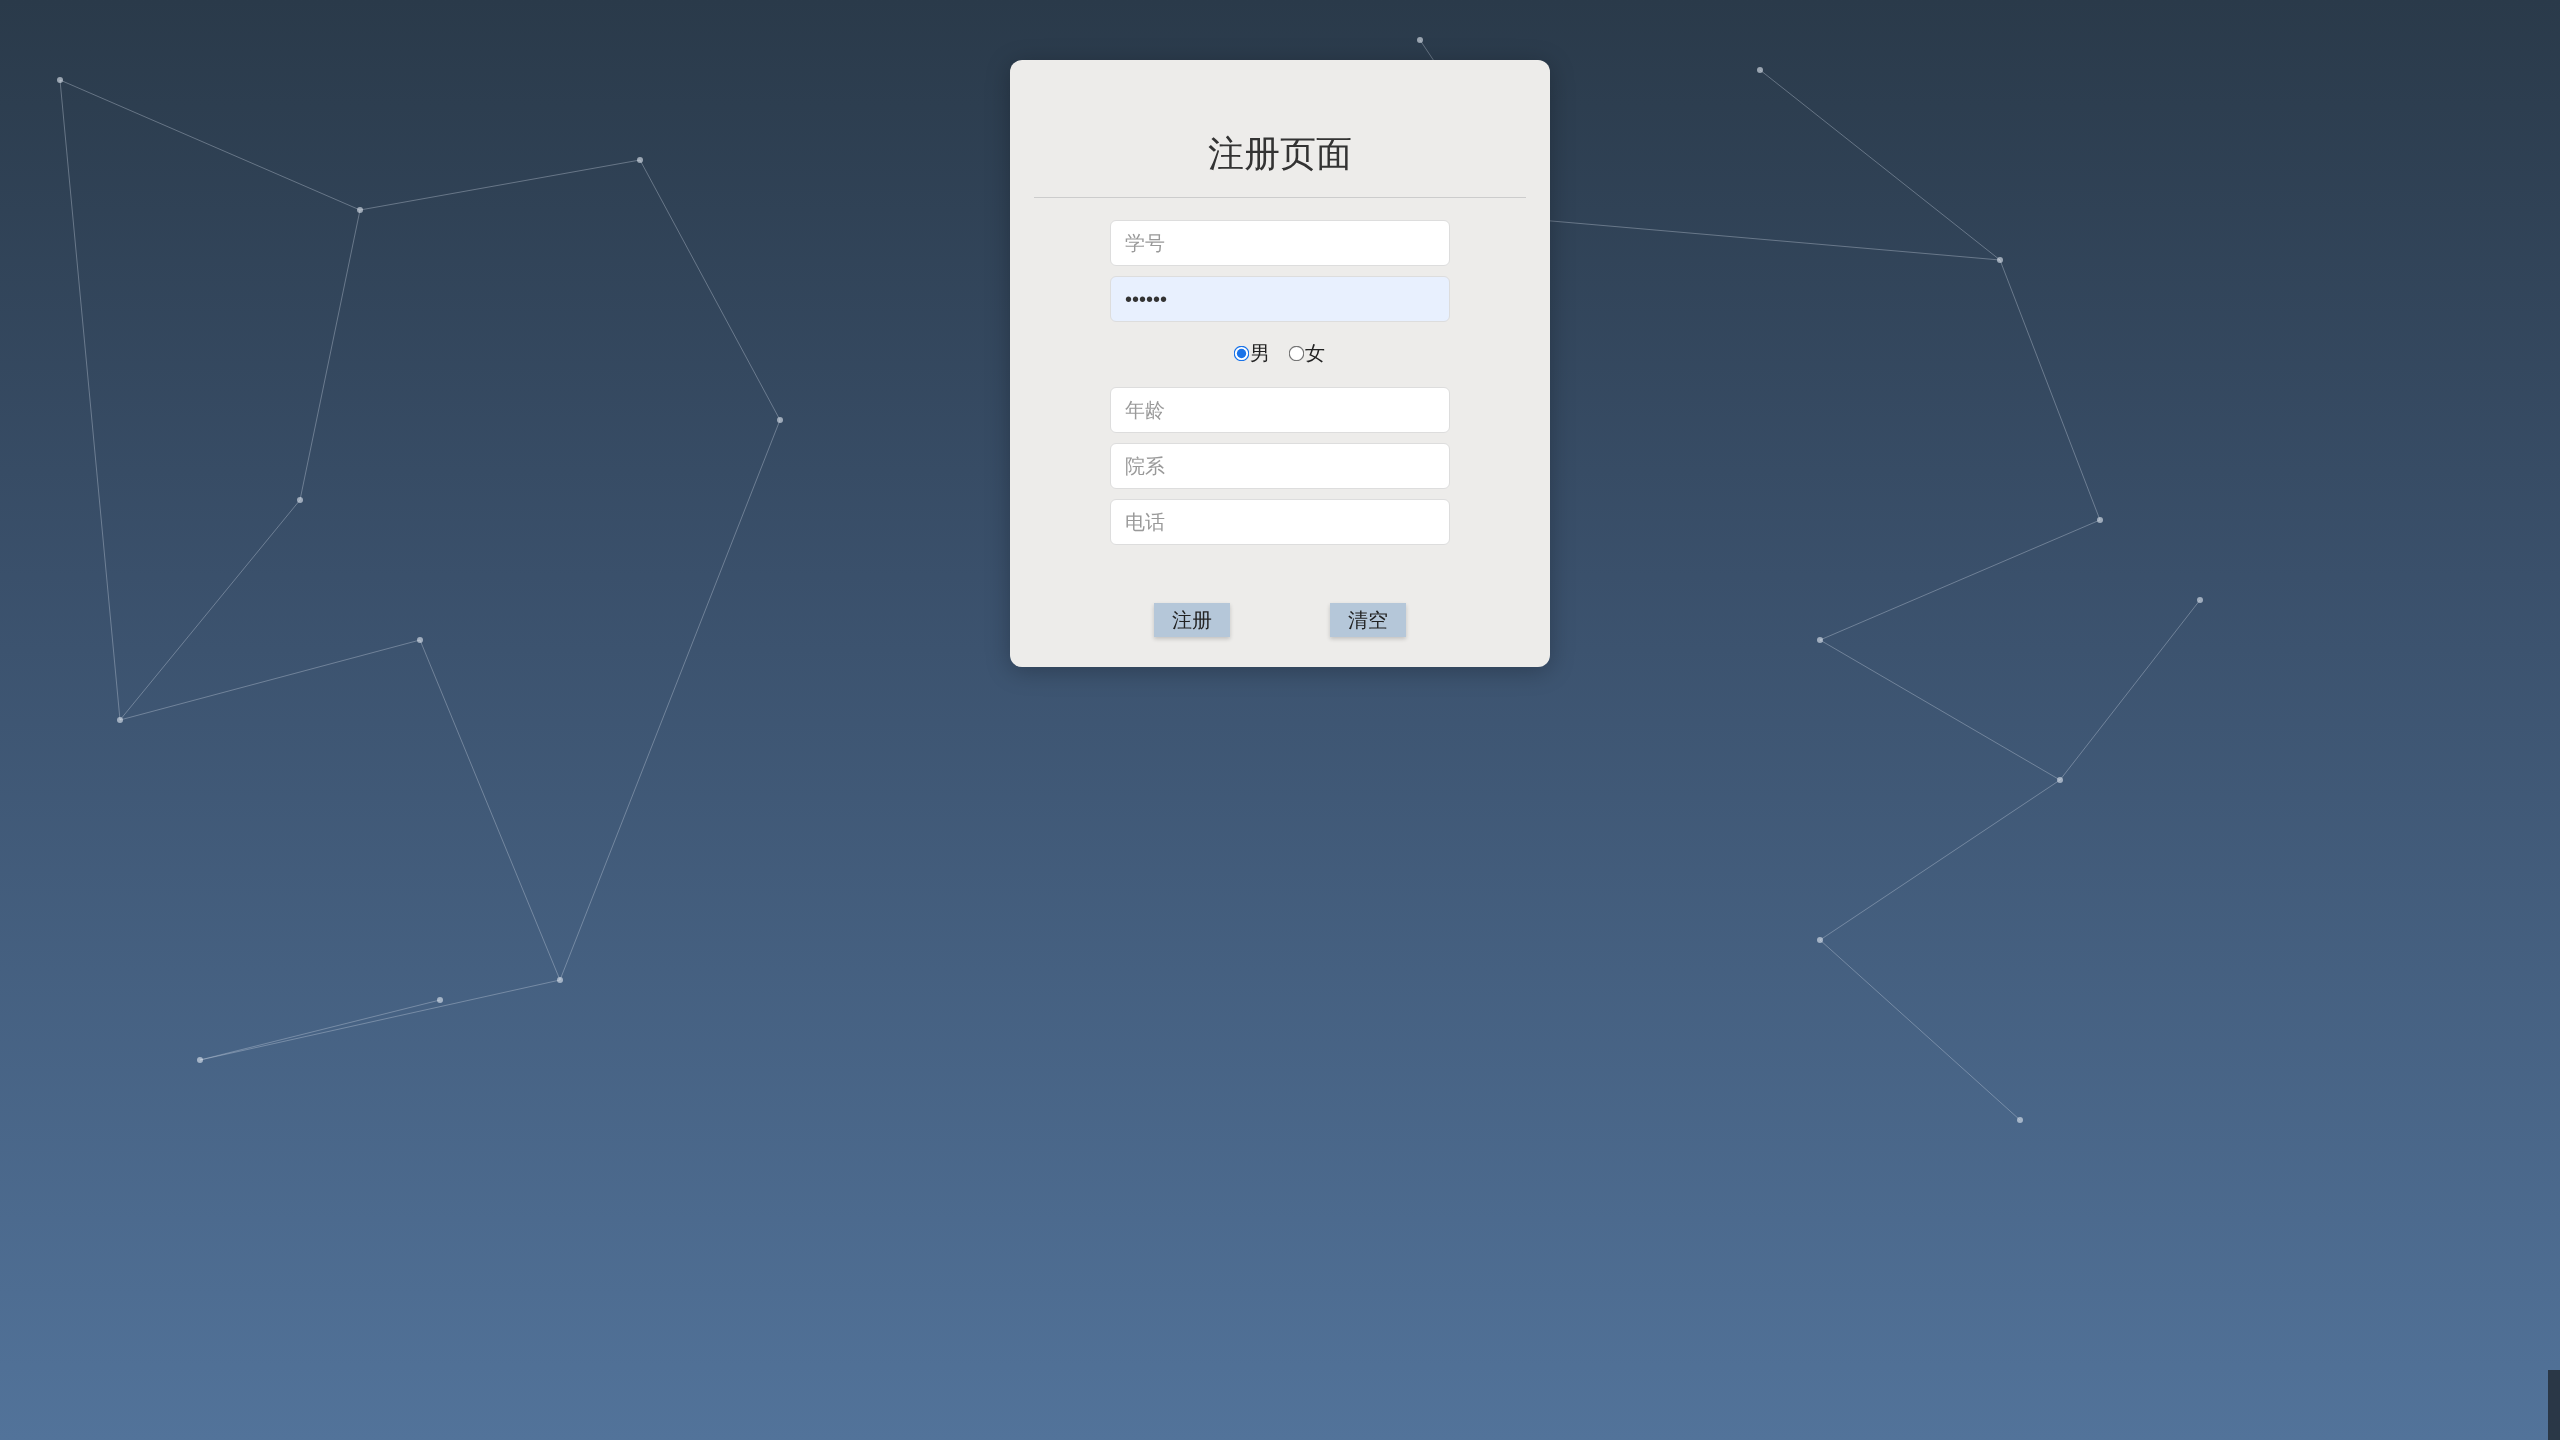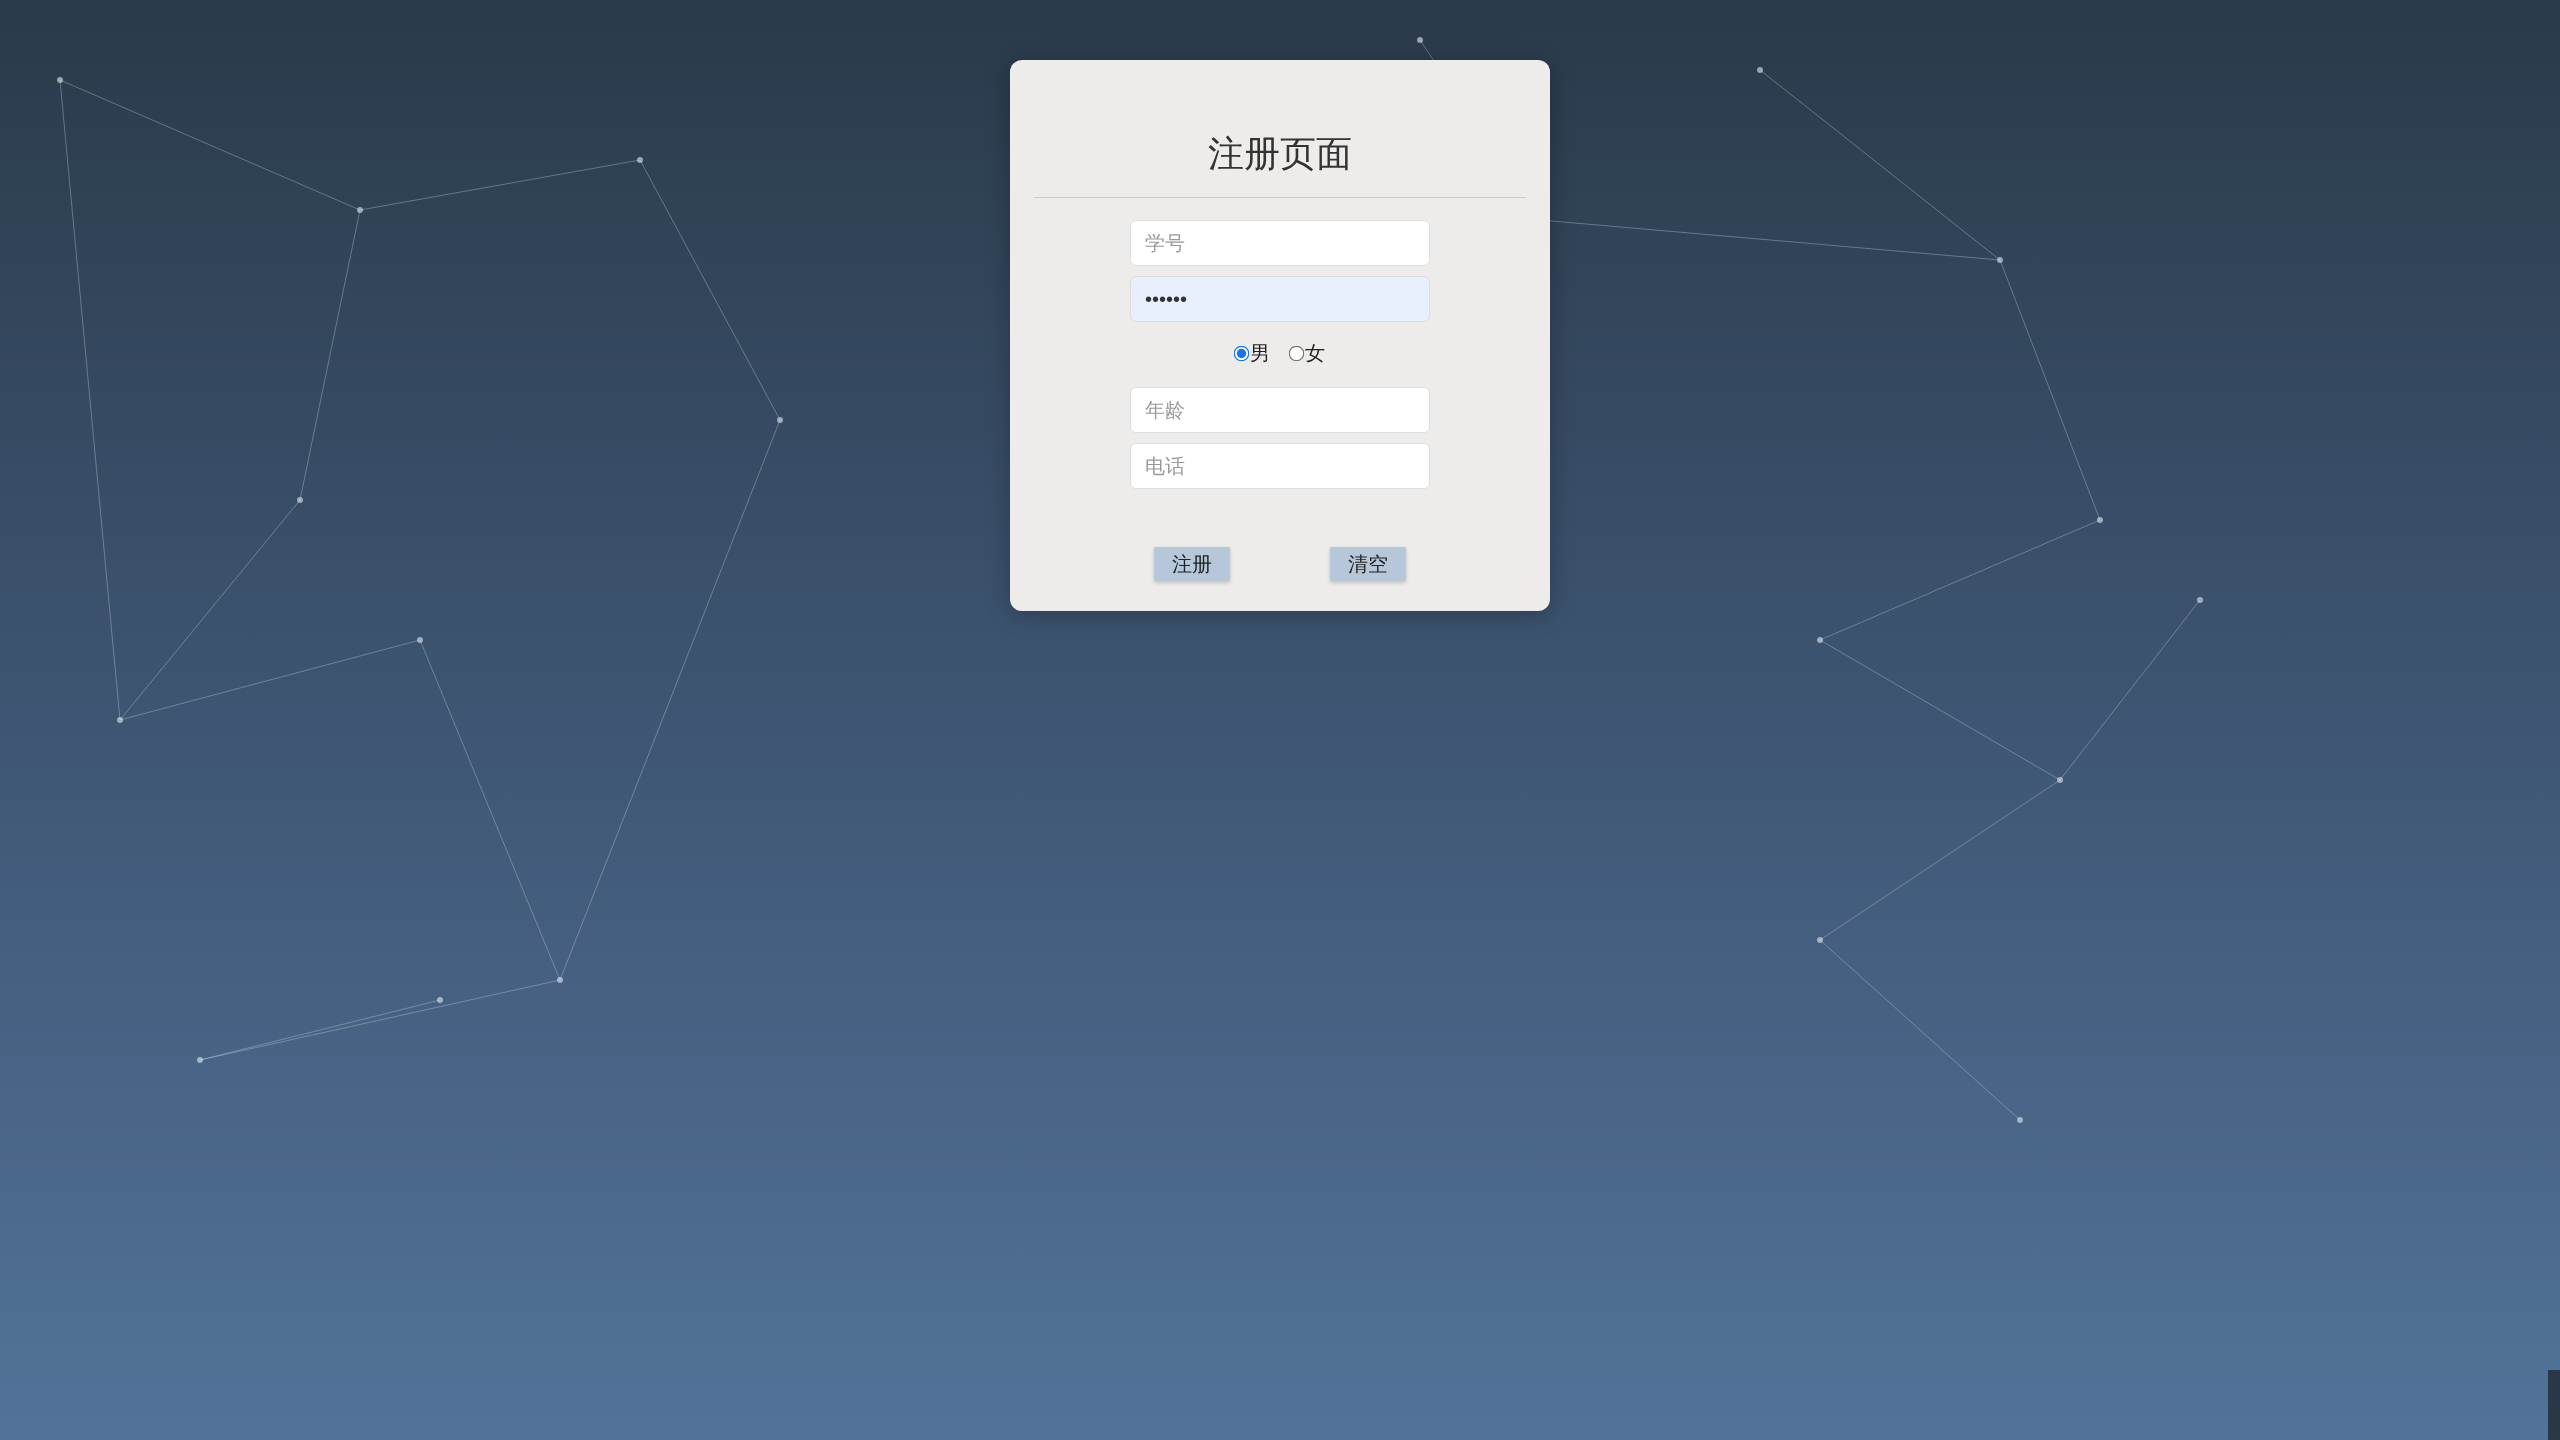--- a/index.html
+++ b/index.html
@@ -44,21 +44,21 @@
     border-top: 1px solid #ccc;
     margin: 0 0 22px;
   }
   .fields {
     display: flex;
     flex-direction: column;
     gap: 10px;
     align-items: center;
   }
   .text-input {
-    width: 300px;
+    width: 340px;
     height: 46px;
     border: 1px solid #ddd;
     border-radius: 6px;
     padding: 0 14px;
     font-size: 20px;
     color: #333;
     background: #fff;
     outline: none;
   }
   .text-input::placeholder { color: #999; font-size: 20px; }
@@ -164,20 +164,21 @@
       </label>
       <label>
         <input type="radio" name="gender" style=""><span>女</span>
       </label>
     </div>
 
     <input class="text-input" type="text" placeholder="年龄" style="">
 
 
 
+    <input class="text-input" type="text" placeholder="院系" style="">
 
     <input class="text-input" type="text" placeholder="电话" style="">
   </div>
 
   <div class="button-row">
     <button class="btn">注册</button>
     <button class="btn">清空</button>
   </div>
 </div>
 

